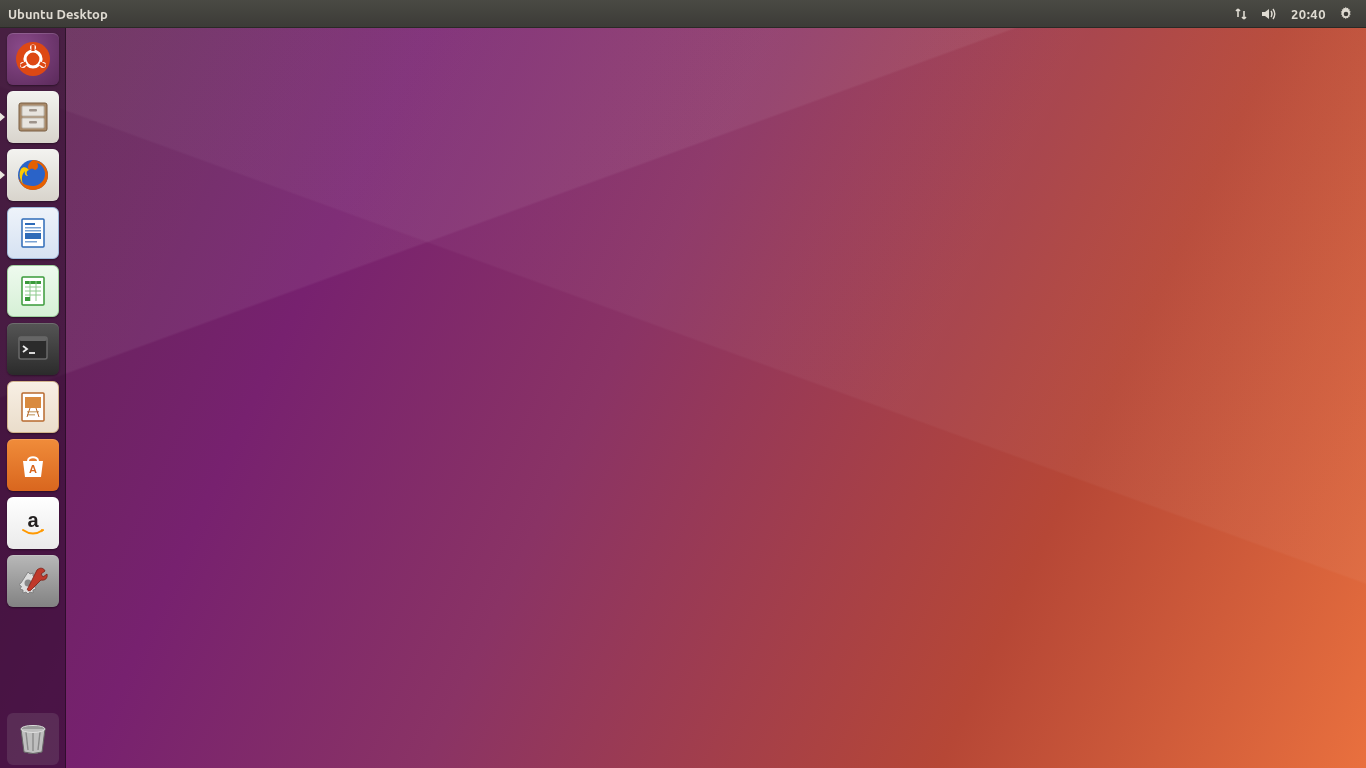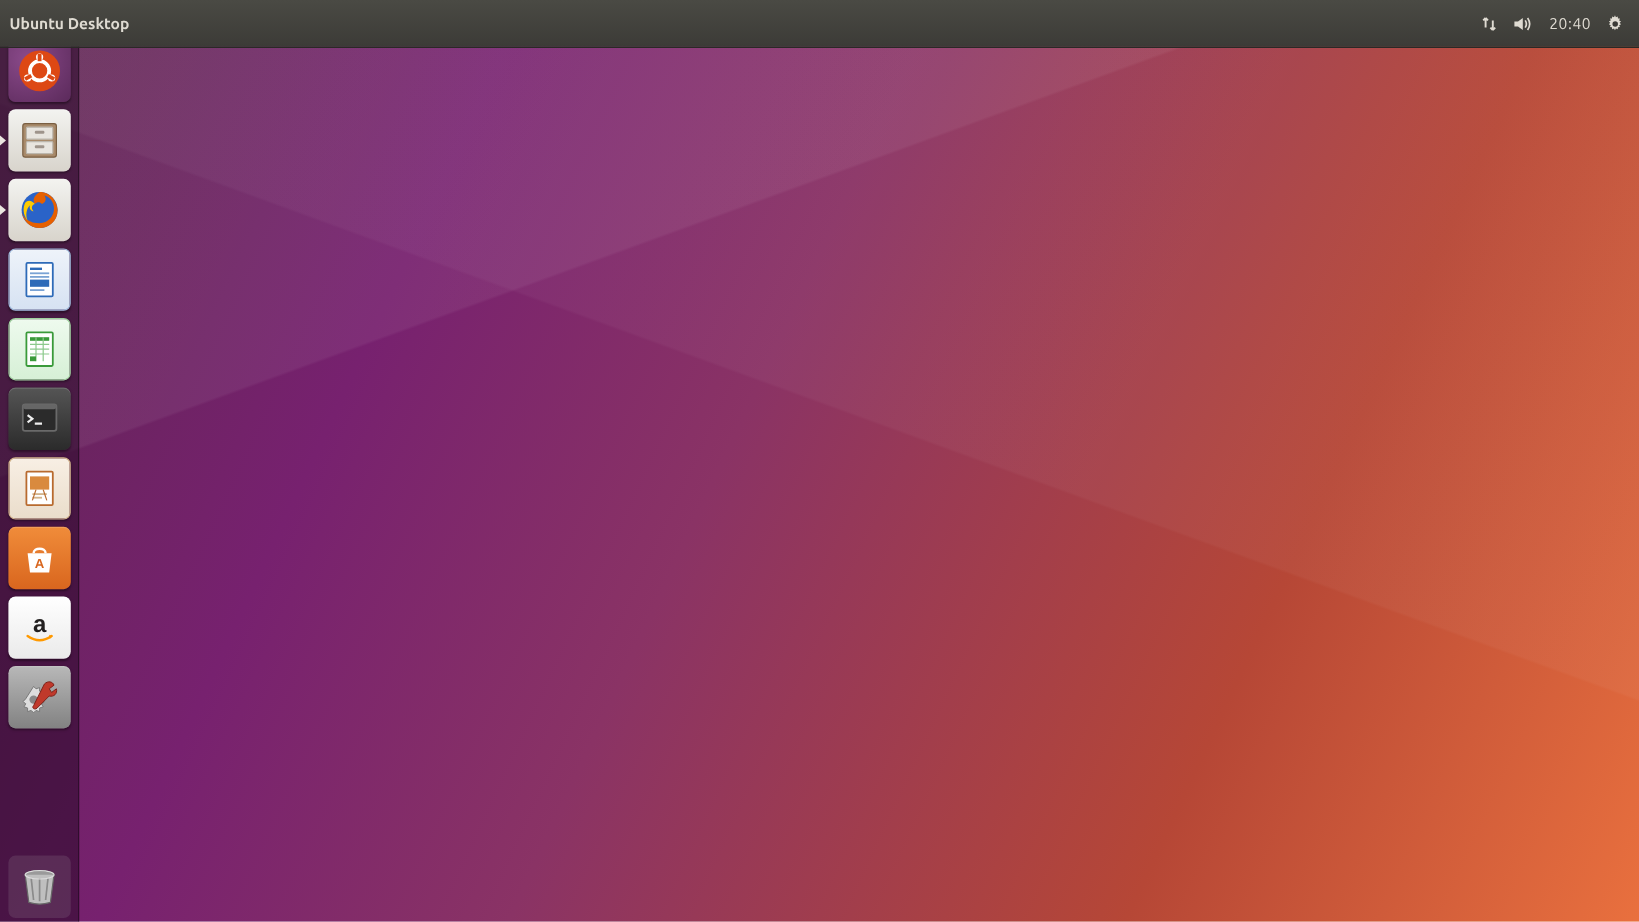--- a/index.html
+++ b/index.html
@@ -2,21 +2,21 @@
 <html><head>
 <meta charset="utf-8">
 <style>
   * { margin: 0; padding: 0; box-sizing: border-box; }
   html, body { width: 1366px; height: 768px; overflow: hidden; font-family: "Ubuntu", "DejaVu Sans", sans-serif; }
 
   
   .topbar {
     position: absolute;
     top: 0; left: 0; right: 0;
-    height: 40px;
+    height: 28px;
     background: linear-gradient(to bottom, #4a4a44, #3c3b37);
     border-bottom: 1px solid #2a2926;
     color: #dfdbd2;
     display: flex;
     align-items: center;
     font-size: 13px;
     font-weight: bold;
     z-index: 10;
     padding: 0 6px 0 8px;
     justify-content: flex-end;
@@ -25,21 +25,21 @@
   .topbar .spacer { flex: 1 1 auto; }
   .indicator {
     display: flex;
     align-items: center;
     justify-content: center;
     padding: 0 6px;
     height: 100%;
     color: #dfdbd2;
   }
   .indicator svg { display: block; }
-  .clock { font-weight: normal; font-size: 13px; letter-spacing: 0.5px; }
+  .clock { font-weight: bold; font-size: 13px; letter-spacing: 0.5px; }
 
   
   .launcher {
     position: absolute;
     top: 24px; left: 0; bottom: 0;
     width: 66px;
     background: rgba(40, 10, 40, 0.55);
     border-right: 1px solid rgba(0,0,0,0.35);
     display: flex;
     flex-direction: column;

